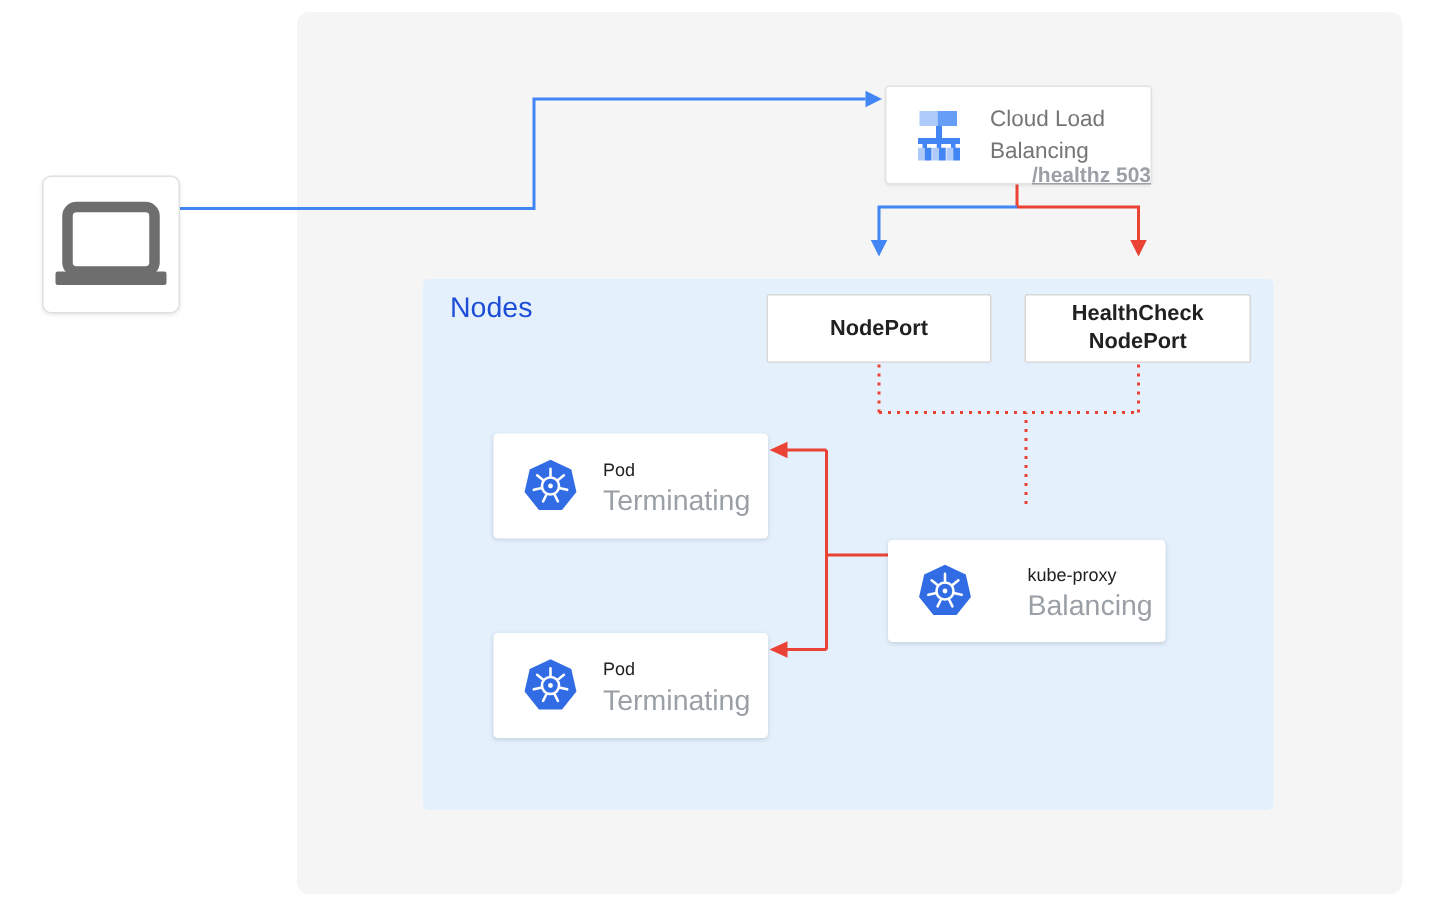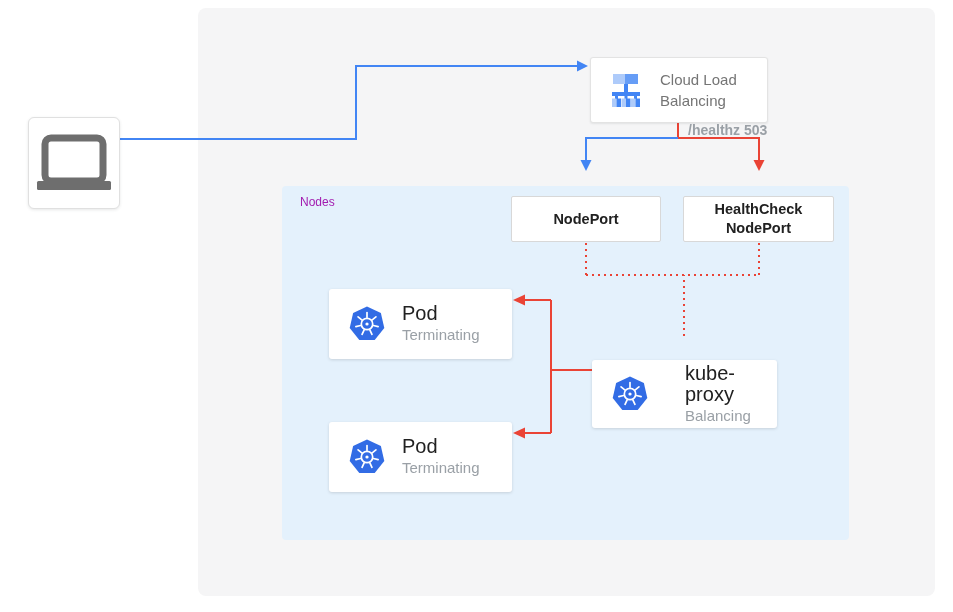--- a/index.html
+++ b/index.html
@@ -9,21 +9,21 @@
   }
   .panel{
     position:absolute;left:198px;top:8px;width:737px;height:588px;
     background:var(--panel-bg,#f5f5f6);border-radius:8px;
   }
   .nodes-box{
     position:absolute;left:282px;top:186px;width:567px;height:354px;
     background:var(--nodes-bg,#e4f1fc);border-radius:4px;
   }
   .nodes-label{
-    position:absolute;left:300px;top:195px;font-size:12px;color:#a21caf;
+    position:absolute;left:300px;top:195px;font-size:19px;color:#1d4ed8;
   }
   svg.connectors{position:absolute;left:0;top:0;z-index:2;pointer-events:none;}
   .line-blue{stroke:var(--blue,#4285f4);stroke-width:2;fill:none;}
   .line-red{stroke:var(--red,#ea4335);stroke-width:2;fill:none;}
   .line-red-dotted{stroke:var(--red,#ea4335);stroke-width:2;fill:none;stroke-dasharray:2 4;}
   .head-blue{fill:var(--blue,#4285f4);}
   .head-red{fill:var(--red,#ea4335);}
   .node{
     position:absolute;background:#ffffff;z-index:3;box-sizing:border-box;
     display:flex;align-items:center;margin-top:24px;
@@ -31,39 +31,39 @@
   .client-box{
     left:28px;top:93px;width:92px;height:92px;border:1px solid #e0e0e0;
     border-radius:6px;justify-content:center;box-shadow:0 1px 3px rgba(60,64,67,.12);
   }
   .clb-box{
     left:590px;top:33px;width:178px;height:66px;border:1px solid #e3e3e3;
     border-radius:3px;padding-left:15px;gap:14px;box-shadow:0 1px 2px rgba(60,64,67,.10);
   }
   .clb-text{font-size:15px;line-height:21px;color:var(--text-gray,#757575);width:92px;}
   .healthz{
-    position:absolute;left:688px;top:122px;z-index:3;
-    font-size:14px;font-weight:bold;color:var(--text-light-gray,#9aa0a6);
+    position:absolute;left:688px;top:108px;z-index:3;
+    font-size:14px;font-weight:bold;color:var(--text-light-gray,#9aa0a6);text-decoration:underline;
   }
   .port-box{
     border:1px solid #d8d8d8;border-radius:2px;justify-content:center;
     font-weight:bold;font-size:14.5px;color:var(--text-dark,#212121);
     text-align:center;line-height:19px;padding:0 8px;
   }
   .nodeport{left:511px;top:172px;width:150px;height:46px;}
   .healthcheck{left:683px;top:172px;width:151px;height:46px;}
   .workload-box{
     border-radius:3px;padding-left:19px;gap:16px;
     box-shadow:0 1px 3px rgba(60,64,67,.18);
   }
   .pod1{left:329px;top:265px;width:183px;height:70px;}
   .pod2{left:329px;top:398px;width:183px;height:70px;}
   .kproxy{left:592px;top:336px;width:185px;height:68px;gap:36px;}
-  .wl-title{font-size:20px;line-height:21px;color:var(--text-dark,#212121);}
-  .wl-sub{font-size:15px;line-height:21px;color:var(--text-light-gray,#9aa0a6);}
+  .wl-title{font-size:12px;line-height:21px;color:var(--text-dark,#212121);}
+  .wl-sub{font-size:19px;line-height:21px;color:var(--text-light-gray,#9aa0a6);}
   .icon{flex:0 0 auto;display:block;}
 </style>
 </head>
 <body>
 
 <div class="canvas">
 
   <div class="panel"></div>
 
   <div class="nodes-box"></div>

